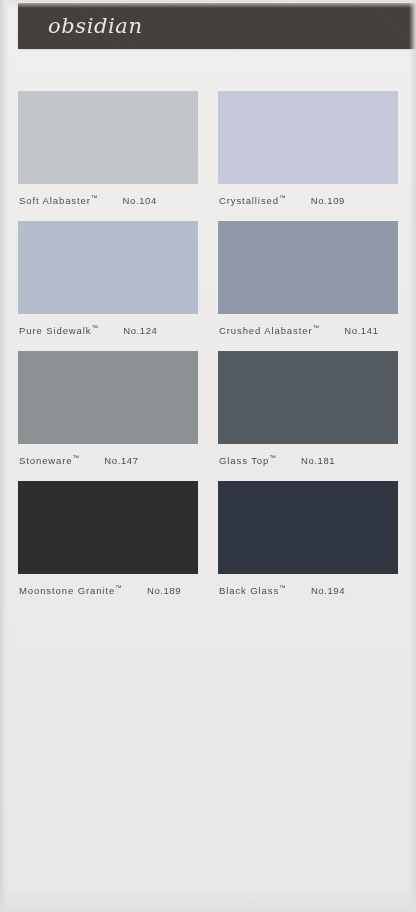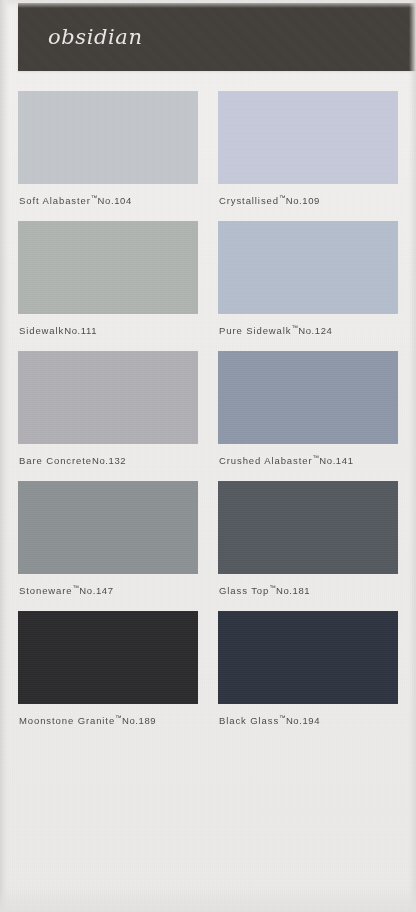--- a/index.html
+++ b/index.html
@@ -65,21 +65,21 @@
     background: linear-gradient(0deg, #e4e2e0 0%, rgba(240,239,237,0) 100%);
     z-index: 20;
   }
 
   
   .header {
     position: absolute;
     left: 18px;
     top: 3px;
     width: 398px;
-    height: 68px;
+    height: 46px;
     background: #433f3a;
     box-shadow: 0 1px 2px rgba(0,0,0,.08);
     z-index: 5;
   }
   .header-texture {
     position: absolute;
     inset: 0;
     background-image:
       repeating-linear-gradient(45deg, rgba(255,255,255,.020) 0 1px, rgba(0,0,0,.018) 1px 2px);
     opacity: .9;
@@ -141,21 +141,21 @@
     font-weight: 400;
     letter-spacing: .9px;
     line-height: 1;
   }
   .caption .tm {
     font-size: 6.5px;
     vertical-align: super;
     letter-spacing: .3px;
   }
   .caption .code {
-    margin-left: 0;
+    margin-left: 25px;
     letter-spacing: .6px;
   }
 </style>
 </head>
 <body>
 
 <div class="page">
 
   <div class="edge-top"></div>
   <div class="edge-left"></div>
@@ -170,32 +170,24 @@
   <div class="grid">
       <div class="cell">
         <div class="chip" style="background: rgb(197, 200, 204);"></div>
         <div class="caption"><span>Soft Alabaster</span><span class="tm">™</span><span class="code">No.104</span></div>
       </div>
       <div class="cell">
         <div class="chip" style="background: rgb(200, 203, 219);"></div>
         <div class="caption"><span>Crystallised</span><span class="tm">™</span><span class="code">No.109</span></div>
       </div>
       <div class="cell">
-        <div class="chip" style="background: rgb(177, 182, 178);"></div>
-        <div class="caption"><span>Sidewalk</span><span class="tm"></span><span class="code">No.111</span></div>
-      </div>
-      <div class="cell">
         <div class="chip" style="background: rgb(182, 192, 206);"></div>
         <div class="caption"><span>Pure Sidewalk</span><span class="tm">™</span><span class="code">No.124</span></div>
       </div>
       <div class="cell">
-        <div class="chip" style="background: rgb(178, 178, 182);"></div>
-        <div class="caption"><span>Bare Concrete</span><span class="tm"></span><span class="code">No.132</span></div>
-      </div>
-      <div class="cell">
         <div class="chip" style="background: rgb(144, 153, 171);"></div>
         <div class="caption"><span>Crushed Alabaster</span><span class="tm">™</span><span class="code">No.141</span></div>
       </div>
       <div class="cell">
         <div class="chip" style="background: rgb(141, 146, 148);"></div>
         <div class="caption"><span>Stoneware</span><span class="tm">™</span><span class="code">No.147</span></div>
       </div>
       <div class="cell">
         <div class="chip" style="background: rgb(83, 90, 96);"></div>
         <div class="caption"><span>Glass Top</span><span class="tm">™</span><span class="code">No.181</span></div>

